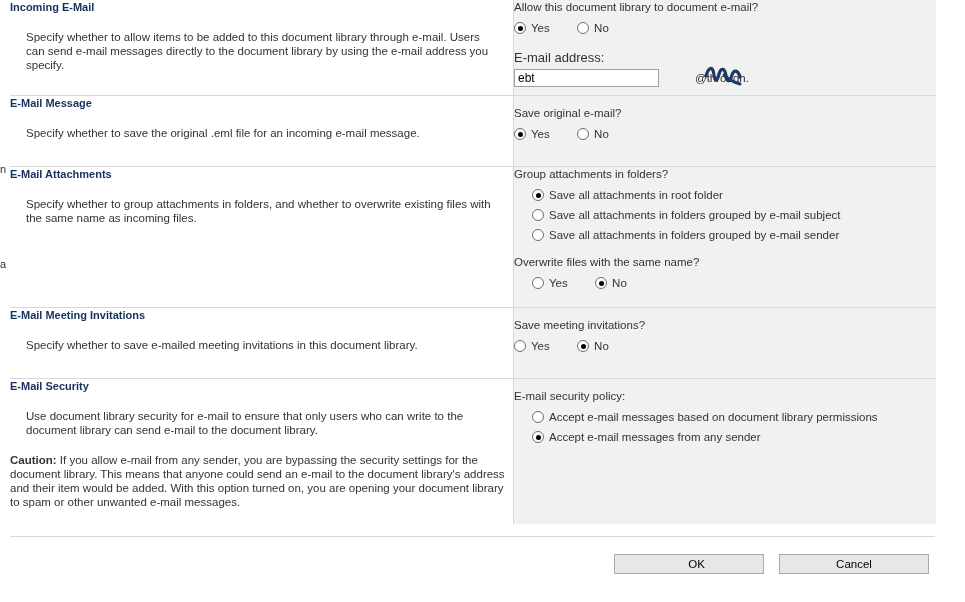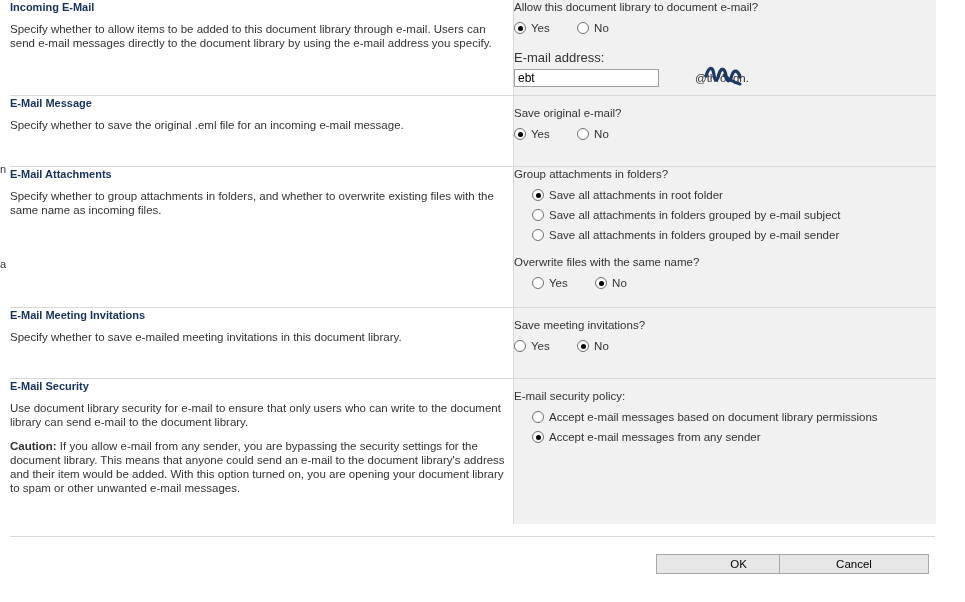--- a/index.html
+++ b/index.html
@@ -54,21 +54,21 @@
     font-weight: bold;
     color: #16325c;
     font-size: 11px;
     margin: 0 0 8px 0;
     line-height: 14px;
   }
   .sec-desc {
     font-size: 11.5px;
     color: #333333;
     line-height: 14px;
-    margin: 0;
+    margin: 16px;
   }
   .caution-block {
     margin-top: 10px;
     font-size: 11.5px;
     color: #333333;
     line-height: 14px;
   }
   .question {
     font-size: 11.5px;
     color: #333;
@@ -161,21 +161,21 @@
     background: #e7e7e7;
     border: 1px solid #a9a9a9;
     font-family: "Liberation Sans", sans-serif;
     font-size: 11.5px;
     color: #000;
     line-height: 18px;
     text-align: center;
     padding: 0;
     cursor: pointer;
   }
-  .btn-ok { left: 646px; padding-left: 15px; }
+  .btn-ok { left: 604px; padding-left: 15px; }
   .btn-cancel { left: 769px; }
   .bottom-strip {
     position: absolute;
     left: 0;
     top: 594px;
     width: 965px;
     height: 8px;
     background: #ffffff;
   }
   .left-rail {

